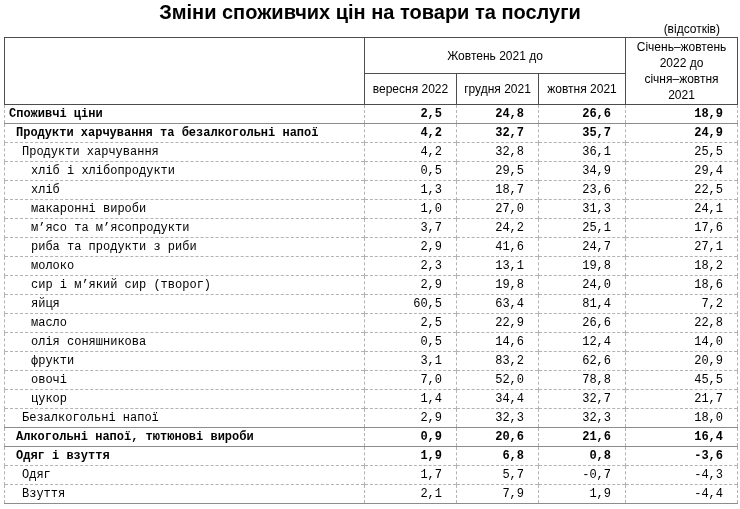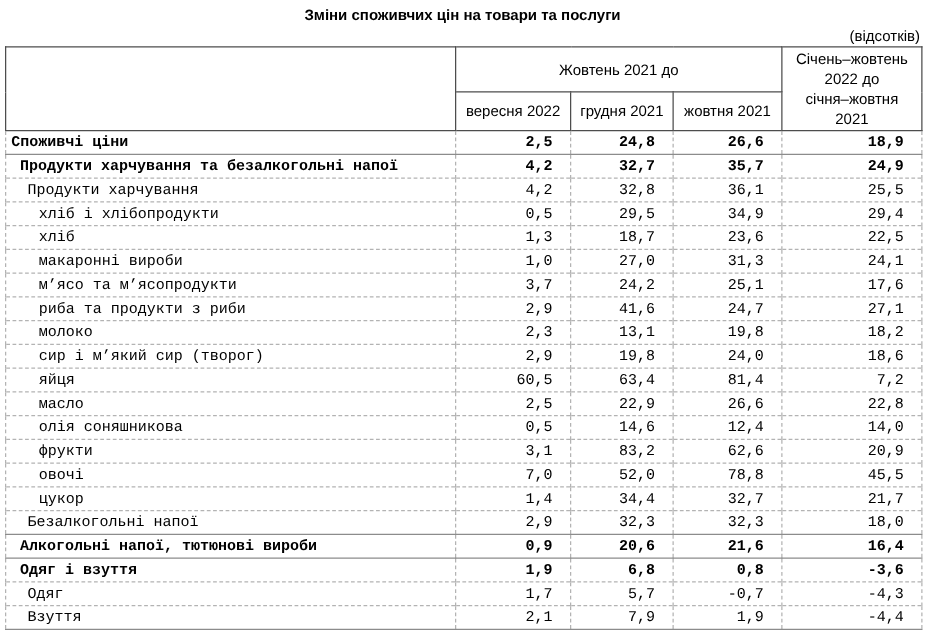--- a/index.html
+++ b/index.html
@@ -10,29 +10,29 @@
   body {
     width: 740px;
     height: 509px;
     font-family: "Liberation Sans", sans-serif;
     color: #000000;
     overflow: hidden;
   }
   .page-title {
     text-align: center;
     font-weight: bold;
-    font-size: 12px;
+    font-size: 20px;
     line-height: 20px;
     padding-top: 2px;
   }
   .unit-note {
     text-align: right;
     font-size: 12px;
     line-height: 14px;
-    padding-right: 4px;
+    padding-right: 20px;
     margin-top: 0px;
   }
   table.price-table {
     border-collapse: collapse;
     table-layout: fixed;
     width: 733px;
     margin-left: 4px;
     margin-top: 1px;
     border-bottom: 1px solid #8c8c8c;
   }

